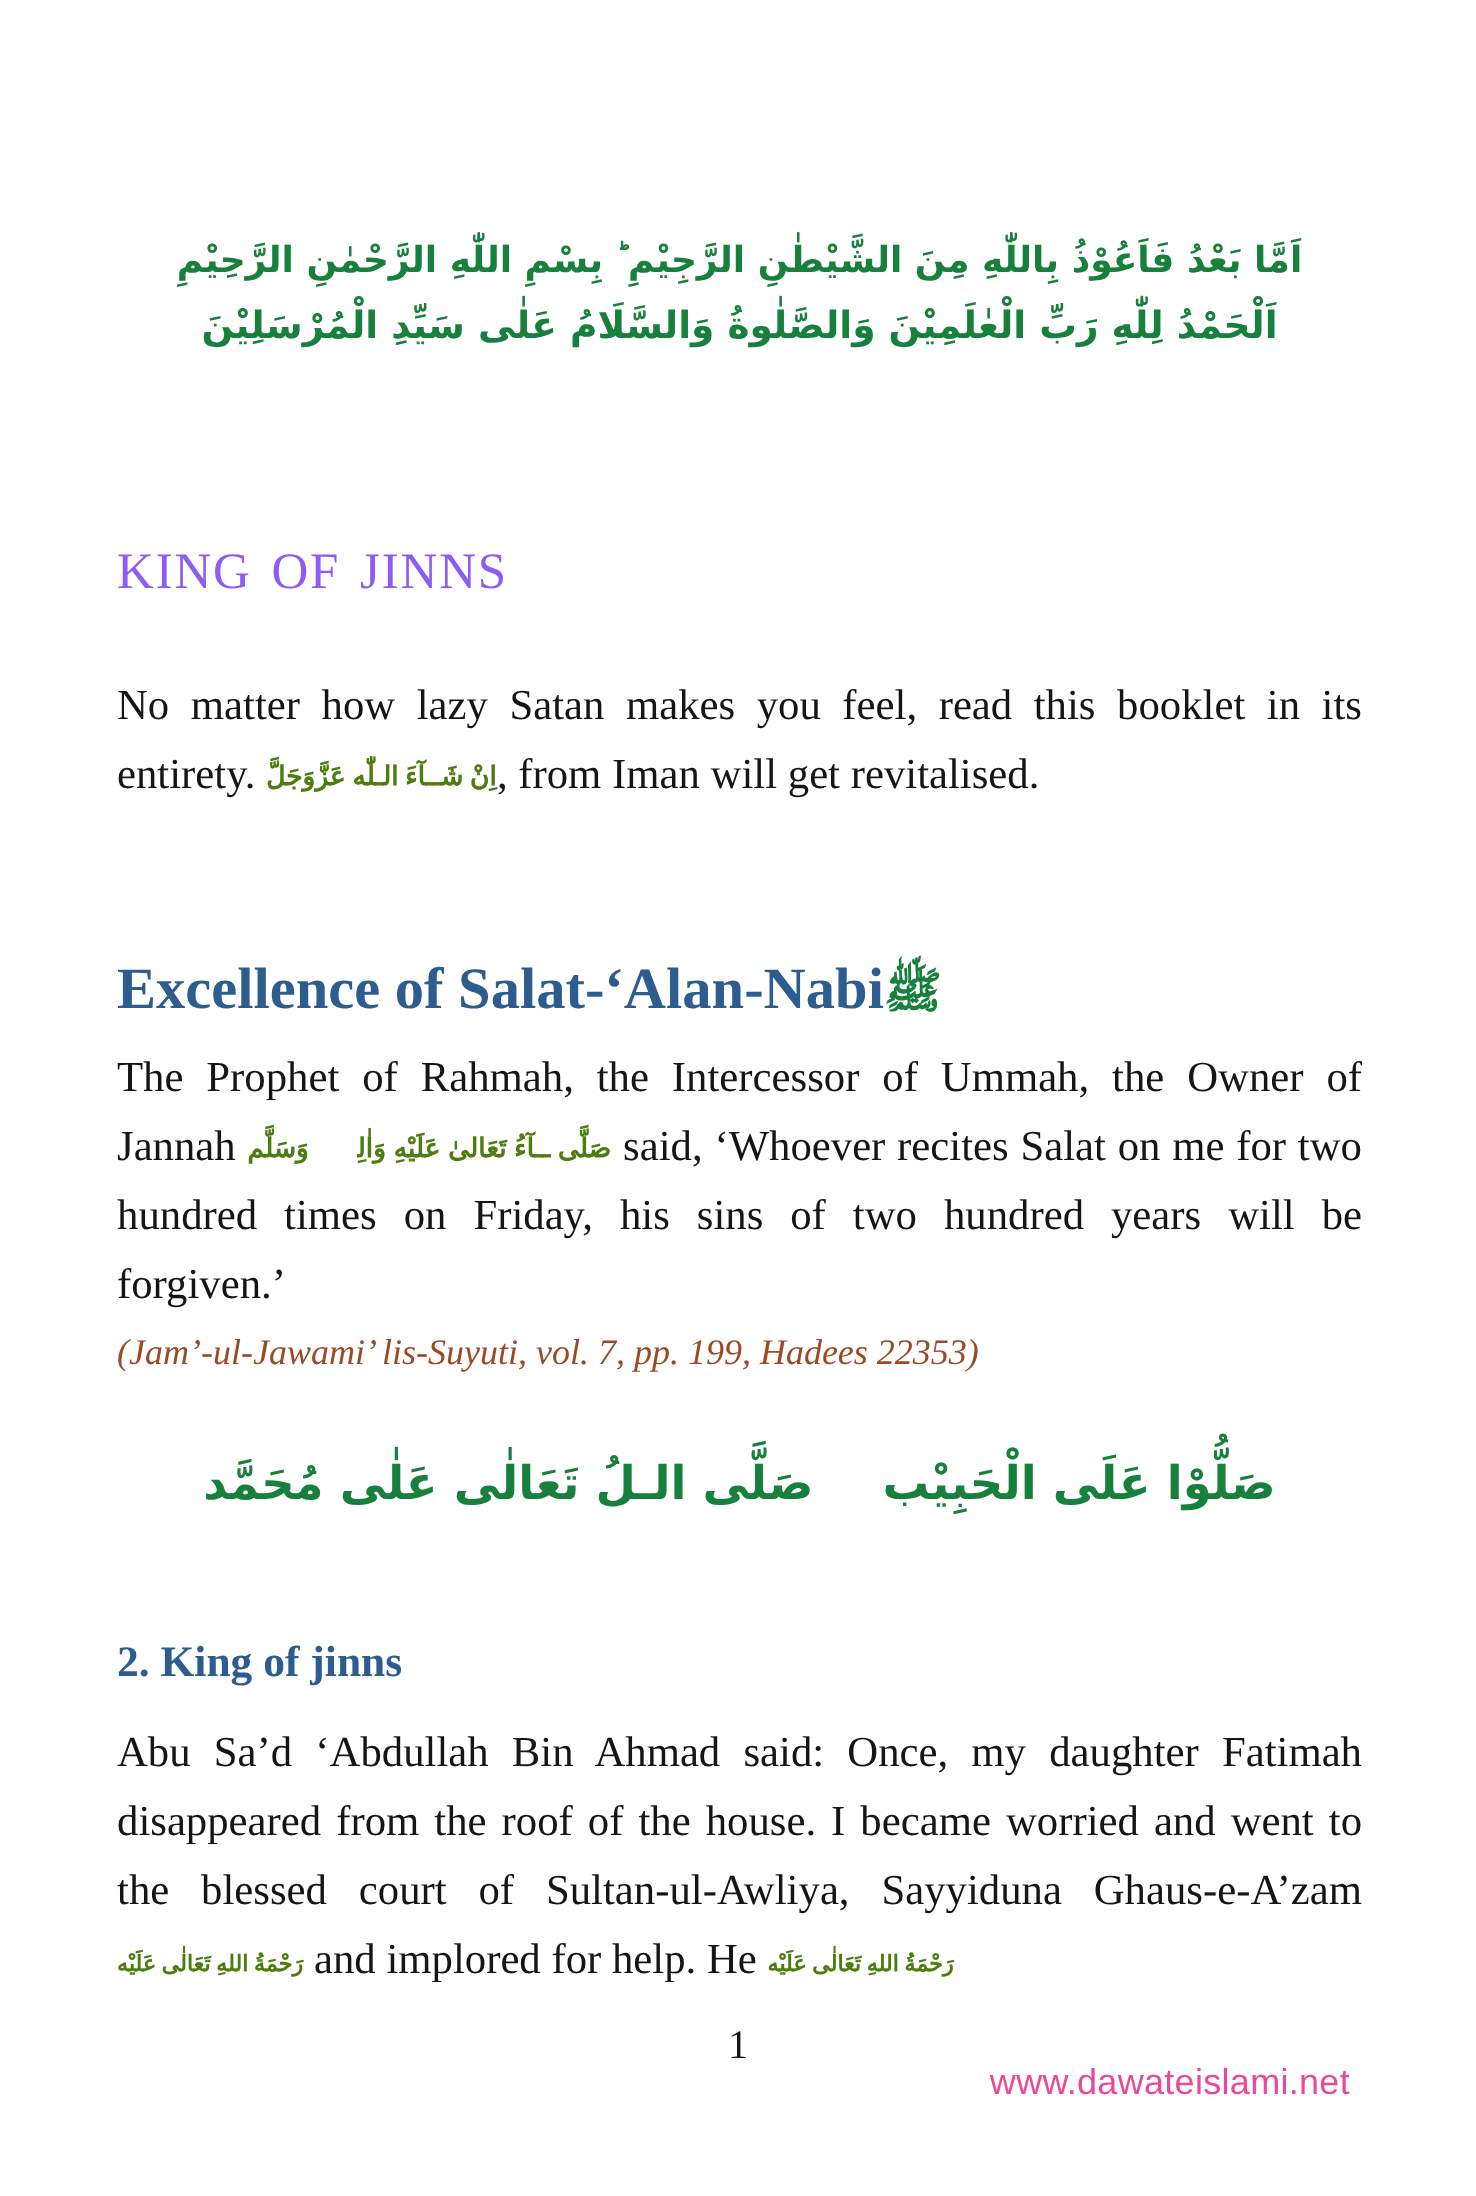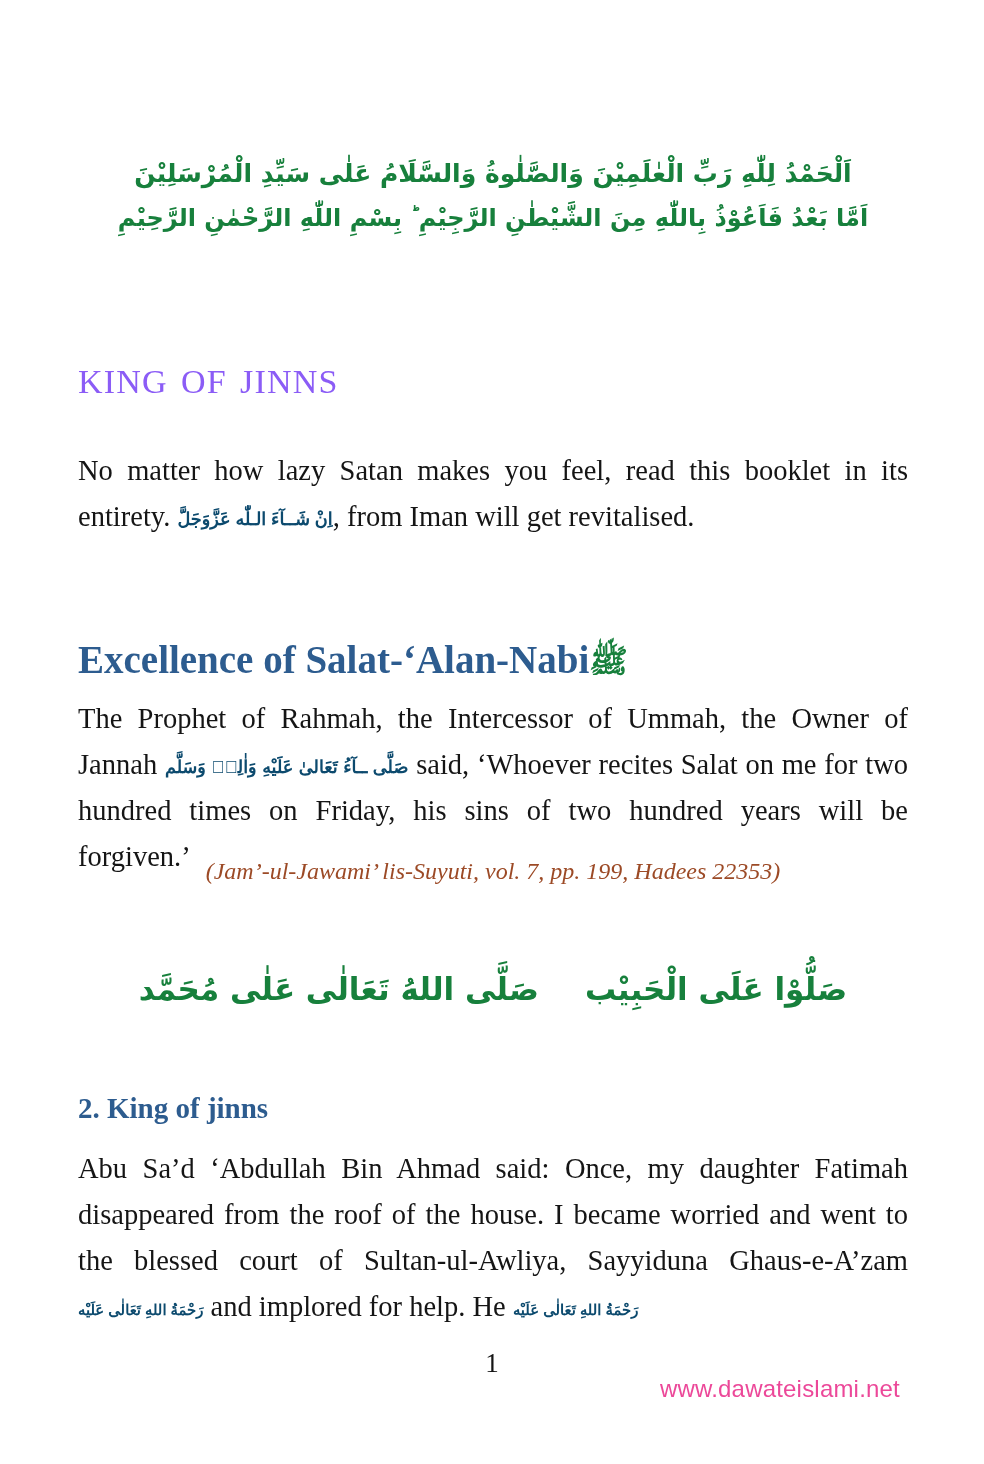--- a/index.html
+++ b/index.html
@@ -83,22 +83,22 @@
     text-align: justify;
     text-justify: inter-word;
   }
   .body-par.intro { top: 448px; }
   .body-par.hadith { top: 696px; }
   .body-par.story { top: 1146px; }
 
   .inline-ar {
     direction: rtl;
     unicode-bidi: isolate;
-    font-family: Liberation Sans, sans-serif;
-    color: #0c4a6e;
+    font-family: Liberation Serif, serif;
+    color: #4d7c0f;
     font-weight: 600;
     font-size: 0.62em;
     white-space: nowrap;
     vertical-align: 0.08em;
   }
   .inline-ar.tiny { font-size: 0.52em; }
 
   
   .sec-heading {
     position: absolute;
@@ -122,29 +122,28 @@
     font-weight: 600;
     font-size: 0.82em;
     margin-right: 0.18em;
     vertical-align: 0.04em;
   }
 
   
   .citation {
     position: absolute;
     left: 78px;
-    top: 855px;
+    top: 886px;
     width: 830px;
     margin: 0;
     color: #9C4A26;
     font-family: "Liberation Serif", "DejaVu Serif", serif;
     font-style: italic;
     font-size: 24px;
     line-height: 1.4;
-    text-align: center;
   }
 
   
   .salat-line {
     position: absolute;
     left: 78px;
     top: 966px;
     width: 830px;
     text-align: center;
     direction: rtl;
@@ -178,42 +177,42 @@
     color: #ec4899;
     letter-spacing: 0.2px;
   }
 </style>
 </head>
 <body>
 
 <div class="page">
 
   <div class="bismillah-block">
+    <div class="bismillah-line arabic line-2">اَمَّا بَعْدُ فَاَعُوْذُ بِاللّٰهِ مِنَ الشَّيْطٰنِ الرَّجِيْمِ ؕ بِسْمِ اللّٰهِ الرَّحْمٰنِ الرَّحِيْمِ</div>
     <div class="bismillah-line arabic line-1">اَلْحَمْدُ لِلّٰهِ رَبِّ الْعٰلَمِيْنَ وَالصَّلٰوةُ وَالسَّلَامُ عَلٰى سَيِّدِ الْمُرْسَلِيْنَ</div>
-    <div class="bismillah-line arabic line-2">اَمَّا بَعْدُ فَاَعُوْذُ بِاللّٰهِ مِنَ الشَّيْطٰنِ الرَّجِيْمِ ؕ بِسْمِ اللّٰهِ الرَّحْمٰنِ الرَّحِيْمِ</div>
   </div>
 
   <h1 class="doc-title">King of Jinns</h1>
 
   <p class="body-par intro">
     <span>No matter how lazy Satan makes you feel, read this booklet in its entirety. </span><span class="inline-ar">اِنْ شَــآءَ الـلّٰه عَزَّوَجَلَّ</span><span>, from Iman will get revitalised.</span>
   </p>
 
   <h2 class="sec-heading salat-heading">
     <span>Excellence of Salat-‘Alan-Nabi</span><span class="heading-ar">ﷺ</span>
   </h2>
 
   <p class="body-par hadith">
     <span>The Prophet of Rahmah, the Intercessor of Ummah, the Owner of Jannah </span><span class="inline-ar">صَلَّى ــآءُ تَعَالىٰ عَلَيْهِ وَاٰلِهٖ وَسَلَّم</span><span> said, ‘Whoever recites Salat on me for two hundred times on Friday, his sins of two hundred years will be forgiven.’</span>
   </p>
 
   <p class="citation">(Jam’-ul-Jawami’ lis-Suyuti, vol. 7, pp. 199, Hadees 22353)</p>
 
   <div class="salat-line">
-    <span>صَلُّوْا عَلَى الْحَبِيْب</span><span class="gap"></span><span>صَلَّى اللهُ تَعَالٰى عَلٰى مُحَمَّد</span>
+    <span>صَلُّوْا عَلَى الْحَبِيْب</span><span class="gap"></span><span>صَلَّى الـلُ تَعَالٰى عَلٰى مُحَمَّد</span>
   </div>
 
   <h3 class="sec-heading numbered">2. King of jinns</h3>
 
   <p class="body-par story">
     <span>Abu Sa’d ‘Abdullah Bin Ahmad said: Once, my daughter Fatimah disappeared from the roof of the house. I became worried and went to the blessed court of Sultan-ul-Awliya, Sayyiduna Ghaus-e-A’zam </span><span class="inline-ar tiny">رَحْمَةُ اللهِ تَعَالٰى عَلَيْه</span><span> and implored for help. He </span><span class="inline-ar tiny">رَحْمَةُ اللهِ تَعَالٰى عَلَيْه</span>
   </p>
 
   <div class="page-number">1</div>
   <div class="site-url">www.dawateislami.net</div>

